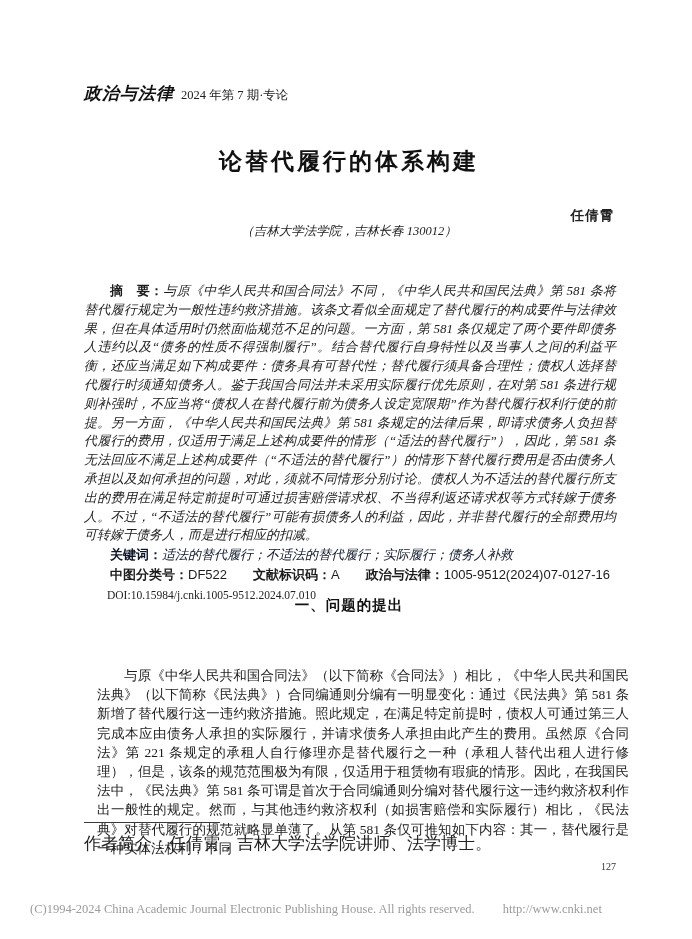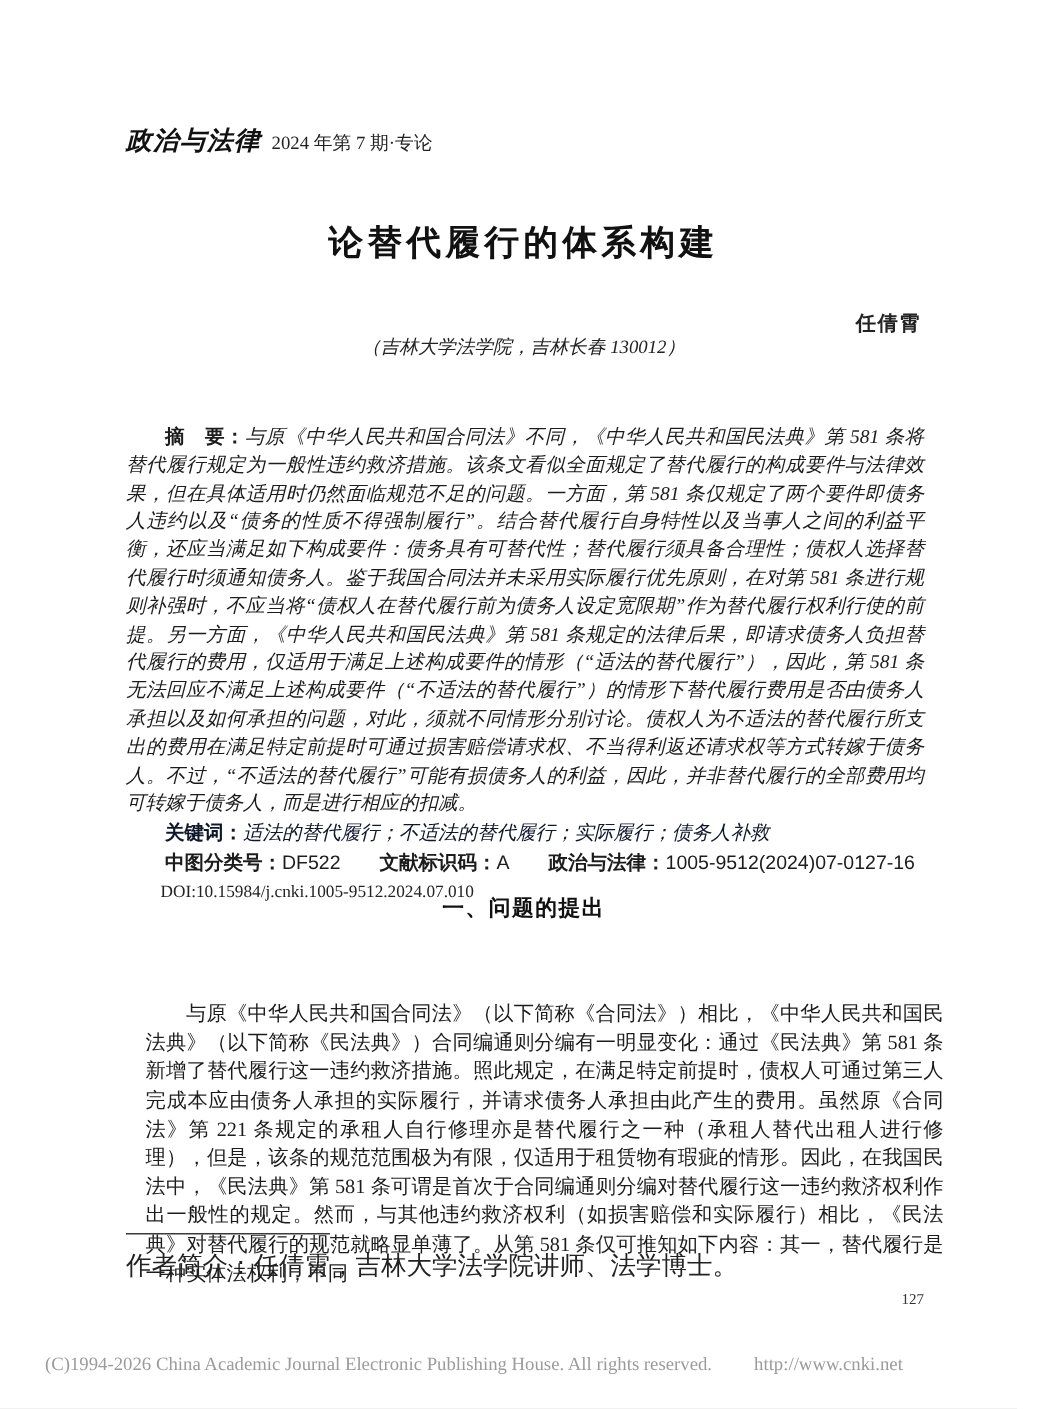--- a/index.html
+++ b/index.html
@@ -127,16 +127,16 @@
   </div>
 
   <div class="section-heading">一、问题的提出</div>
   <p class="body-para">与原《中华人民共和国合同法》（以下简称《合同法》）相比，《中华人民共和国民法典》（以下简称《民法典》）合同编通则分编有一明显变化：通过《民法典》第 581 条新增了替代履行这一违约救济措施。照此规定，在满足特定前提时，债权人可通过第三人完成本应由债务人承担的实际履行，并请求债务人承担由此产生的费用。虽然原《合同法》第 221 条规定的承租人自行修理亦是替代履行之一种（承租人替代出租人进行修理），但是，该条的规范范围极为有限，仅适用于租赁物有瑕疵的情形。因此，在我国民法中，《民法典》第 581 条可谓是首次于合同编通则分编对替代履行这一违约救济权利作出一般性的规定。然而，与其他违约救济权利（如损害赔偿和实际履行）相比，《民法典》对替代履行的规范就略显单薄了。从第 581 条仅可推知如下内容：其一，替代履行是一种实体法权利，不同</p>
 
   <div class="footnote-rule"></div>
   <div class="footnote-text">作者简介：任倩霄，吉林大学法学院讲师、法学博士。</div>
 
   <div class="page-number">127</div>
   <div class="page-footer">
-    <span>(C)1994-2026 China Academic Journal Electronic Publishing House. All rights reserved.</span><span class="footer-url">http://www.cnki.net</span>
+    <span>(C)1994-2024 China Academic Journal Electronic Publishing House. All rights reserved.</span><span class="footer-url">http://www.cnki.net</span>
   </div>
 
 </div>
 
 </body></html>

